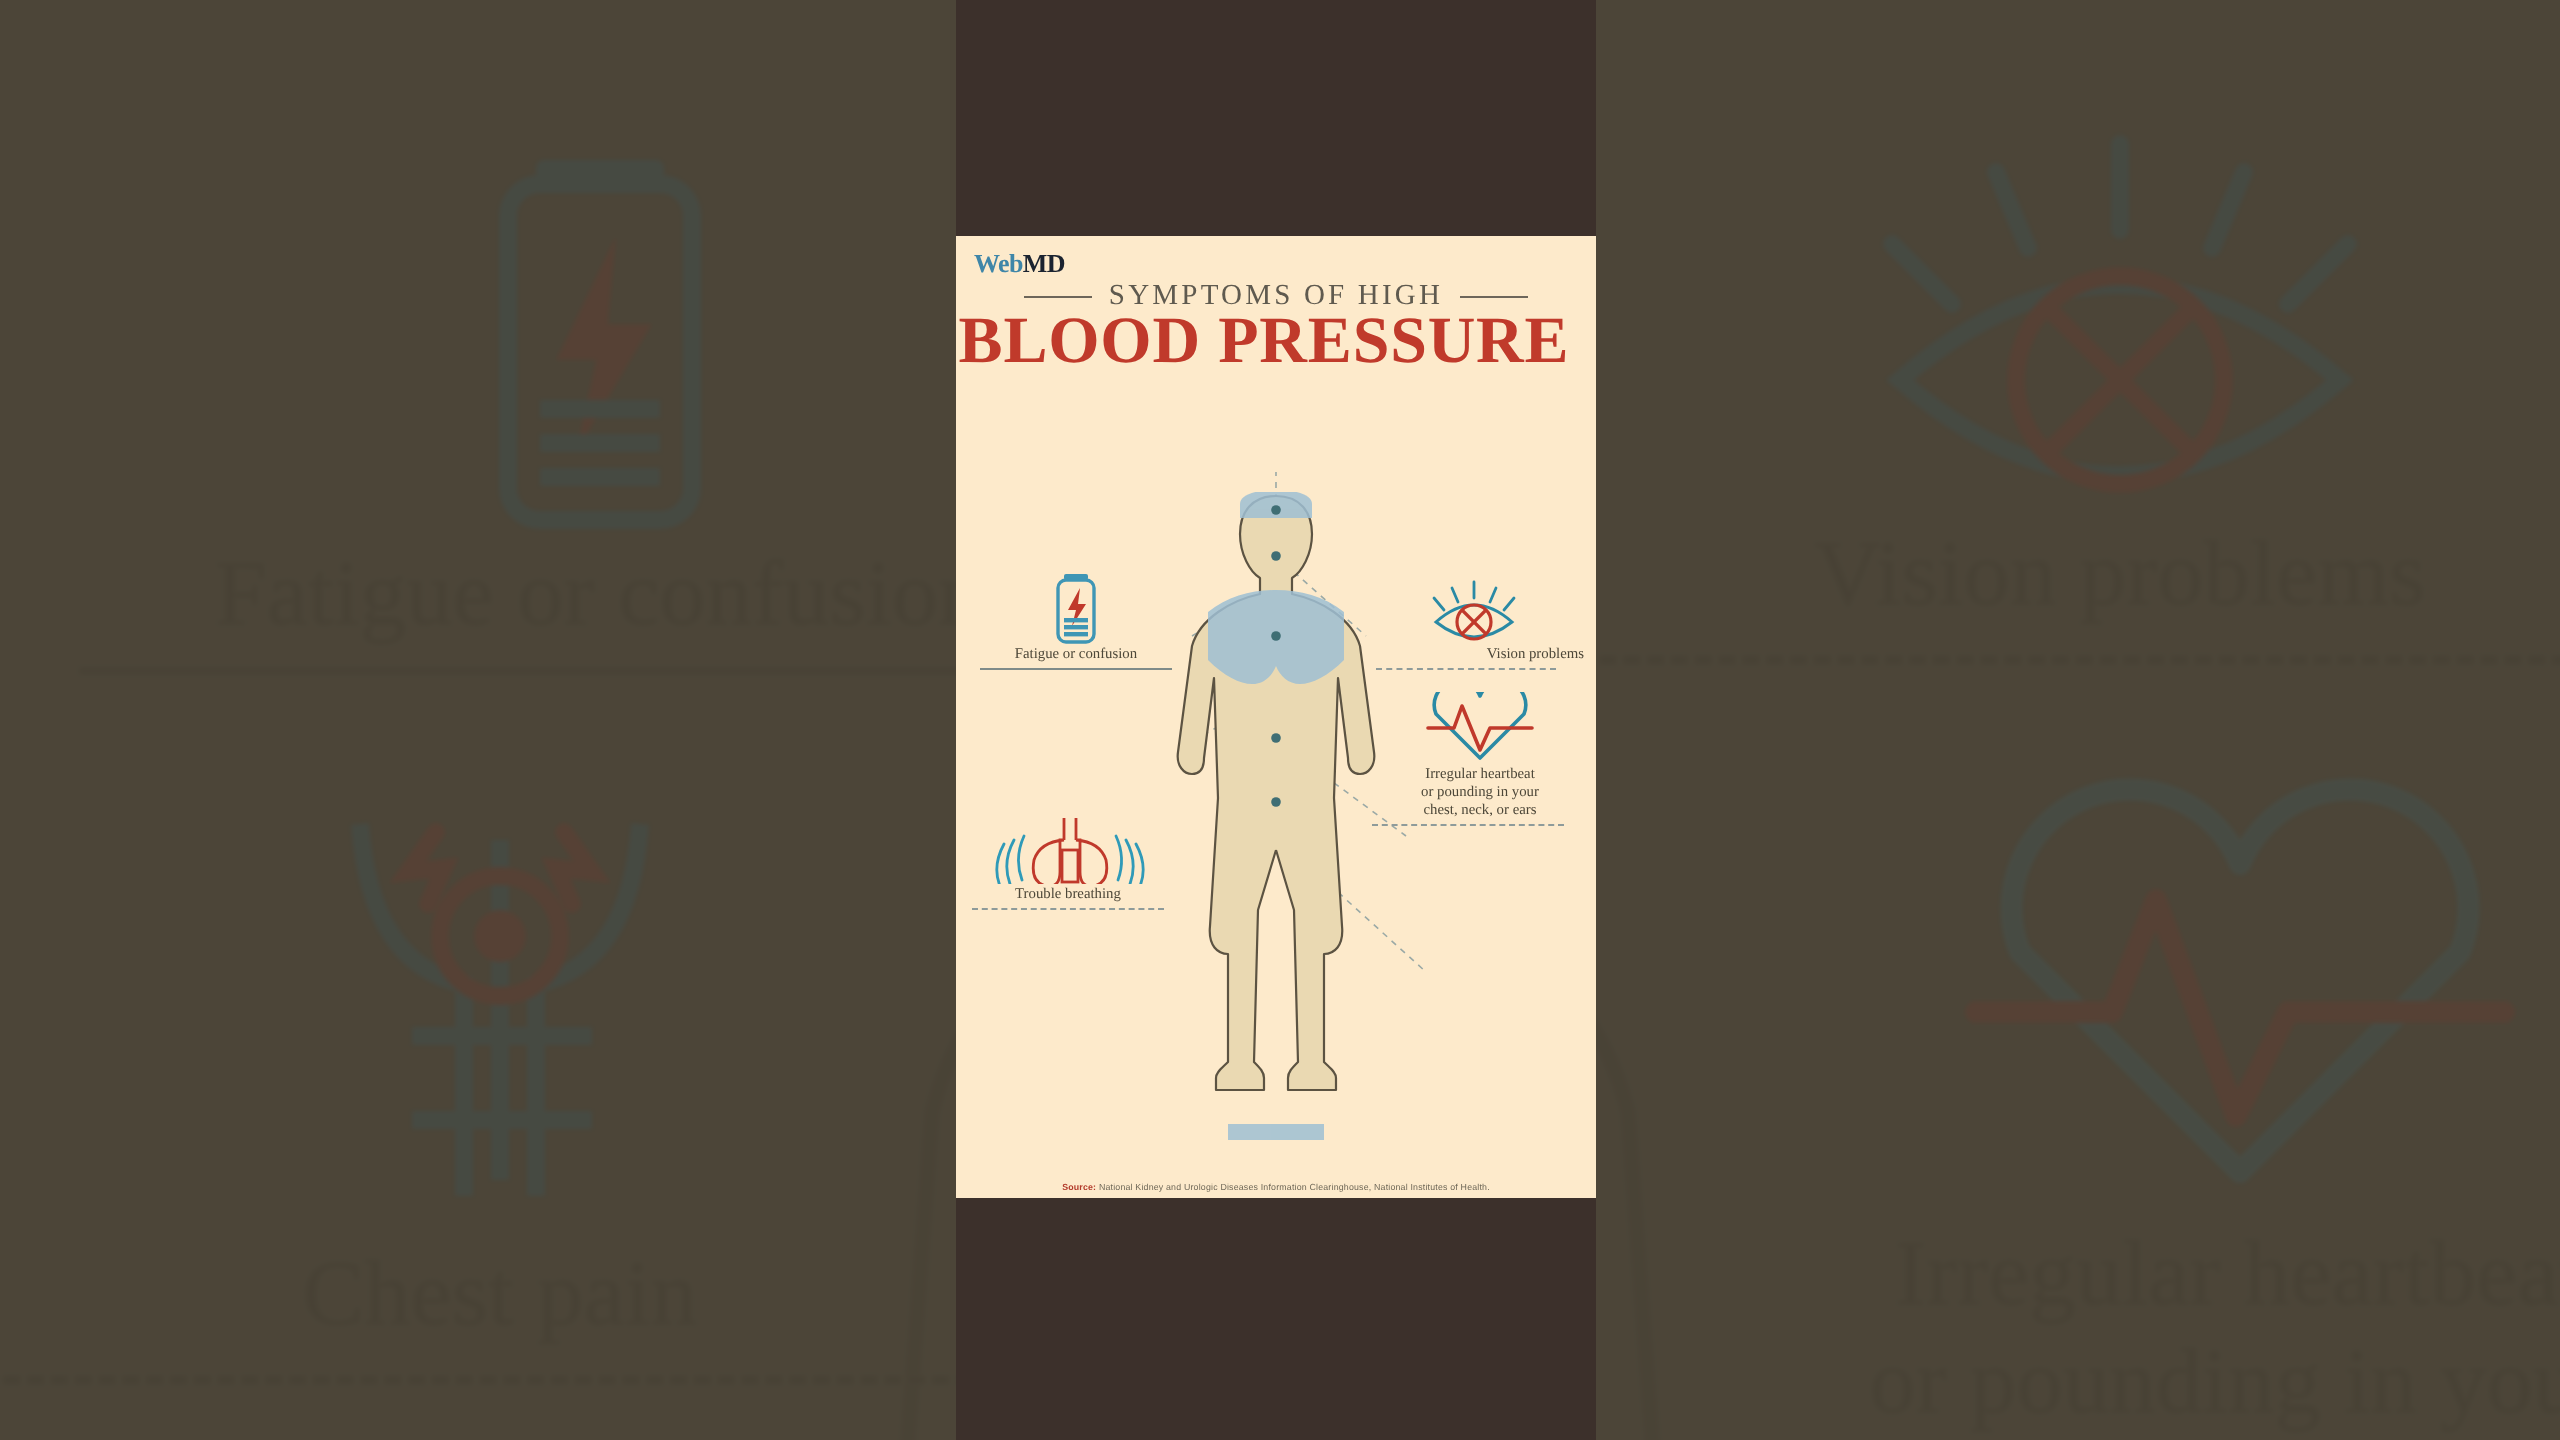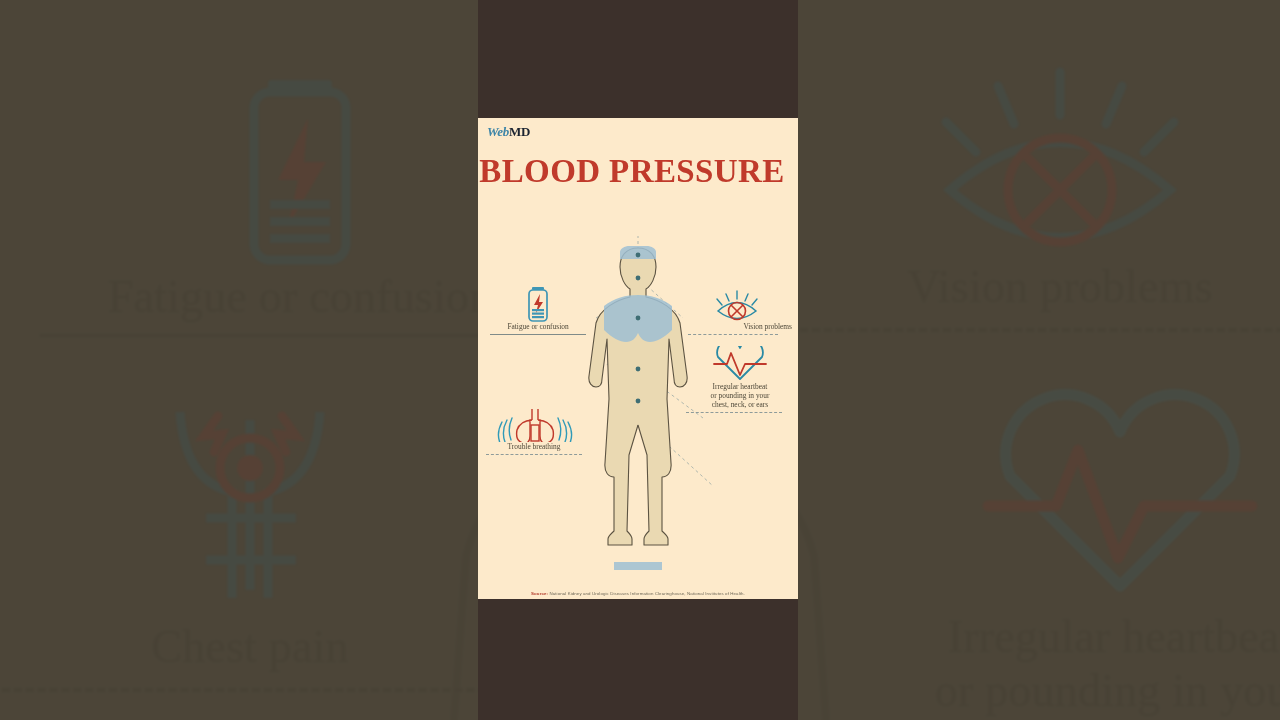--- a/index.html
+++ b/index.html
@@ -46,21 +46,21 @@
     left:478px; top:118px; width:320px; height:481px;
     background:#fdeacb;
     overflow:hidden;
   }
 
   .webmd{
     position:absolute;left:9px;top:6px;
     font-family:"Liberation Serif", serif;
     font-size:13px;font-weight:bold;letter-spacing:-.3px;
   }
-  .webmd .w{color:#3f86a8;font-style:italic;}
+  .webmd .w{color:#3f86a8;}
   .webmd .m{color:#1b2330;}
 
   .kicker-row{
     position:absolute;left:0;top:22px;width:320px;
     display:flex;align-items:center;justify-content:center;gap:8px;
   }
   .kicker-row .bar{height:1px;background:#6d665a;width:34px;}
   .kicker{
     font-family:"Liberation Serif", serif;
     font-size:14.5px;letter-spacing:1.6px;color:#5f5a4f;
@@ -196,20 +196,25 @@
   </div>
 
   <div id="centercol"></div>
 
   <div id="poster">
 
     <div class="webmd">
       <span class="w">Web</span><span class="m">MD</span>
     </div>
 
+    <div class="kicker-row">
+      <span class="bar"></span>
+      <span class="kicker">SYMPTOMS OF HIGH</span>
+      <span class="bar"></span>
+    </div>
 
     <div class="headline">BLOOD PRESSURE</div>
 
 
     <svg style="position:absolute;left:0;top:0;" width="320" height="481" viewBox="0 0 320 481">
       <g stroke="#9aa9a6" stroke-width=".8" fill="none" stroke-dasharray="3 3">
         <line x1="160" y1="138" x2="160" y2="118"></line>
         <line x1="160" y1="160" x2="205" y2="200"></line>
         <line x1="160" y1="252" x2="225" y2="300"></line>
         <line x1="160" y1="300" x2="235" y2="368"></line>

